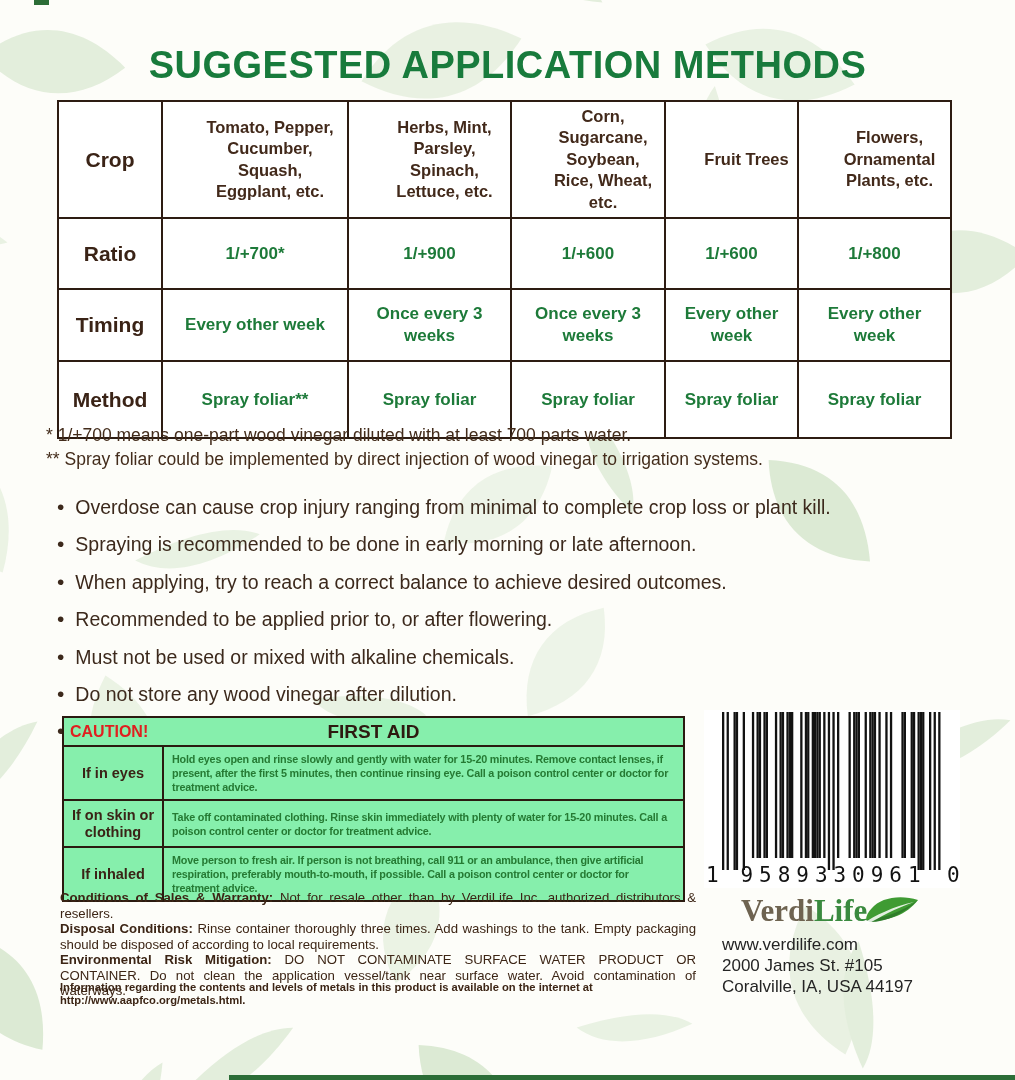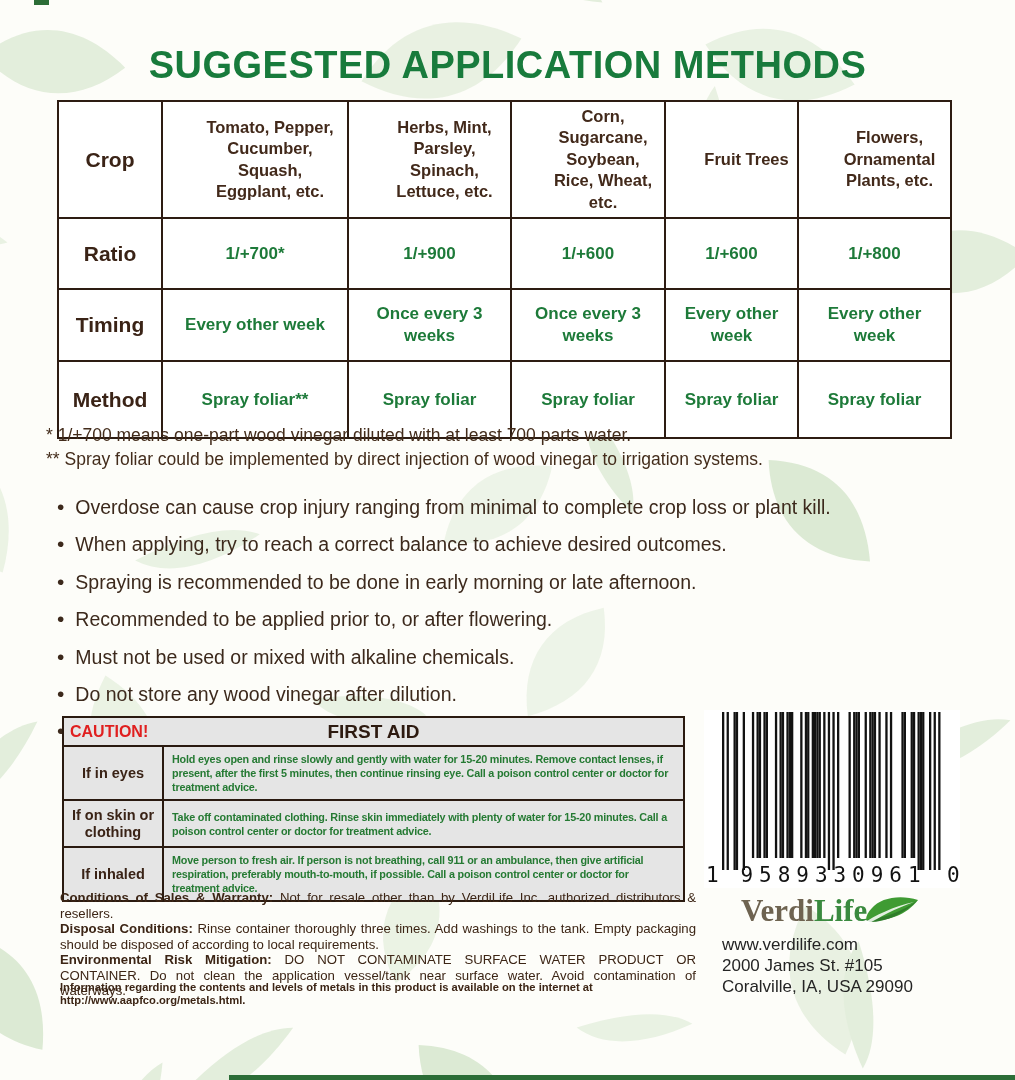--- a/index.html
+++ b/index.html
@@ -25,21 +25,21 @@
   .r-timing { height:72px; }
   .r-method { height:77px; }
 
   .footnotes { position:absolute; left:46px; top:423px; font-size:17.5px; color:#432c1b; line-height:1.38; }
 
   .bullet-list { position:absolute; left:57px; top:492px; list-style:none; }
   .bullet-list li { font-size:19.5px; color:#3c291c; margin-bottom:8px; line-height:1.4; }
   .bullet-list li::before { content:"\2022"; font-size:21px; margin-right:11px; color:#3c291c; }
 
   
-  .firstaid { position:absolute; left:62px; top:716px; width:623px; border:2.5px solid #2a1a10; background:#e5e5e5; }
+  .firstaid { position:absolute; left:62px; top:716px; width:623px; border:2.5px solid #2a1a10; background:#86efac; }
   .fa-header { display:flex; align-items:center; height:29px; border-bottom:2.5px solid #2a1a10; position:relative; }
   .fa-caution { position:absolute; left:6px; color:#e01f1f; font-weight:bold; font-size:16px; }
   .fa-title { width:100%; text-align:center; font-weight:bold; font-size:19px; color:#2d1a10; }
   .fa-row { display:flex; border-bottom:2.5px solid #2a1a10; }
   .fa-row:last-child { border-bottom:none; }
   .fa-label { width:100px; flex:0 0 100px; border-right:2.5px solid #2a1a10;
     display:flex; align-items:center; justify-content:center; text-align:center;
     font-weight:bold; font-size:14.5px; color:#3a2316; line-height:1.15; padding:3px; }
   .fa-text { flex:1; padding:5px 8px; font-weight:bold; font-size:10.8px; letter-spacing:-.2px;
     color:#257a33; line-height:1.3; display:flex; align-items:center; }
@@ -160,22 +160,22 @@
     </tbody>
       </table>
 
     <div class="footnotes">
       <div>* 1/+700 means one-part wood vinegar diluted with at least 700 parts water.</div>
       <div>** Spray foliar could be implemented by direct injection of wood vinegar to irrigation systems.</div>
     </div>
 
     <ul class="bullet-list">
       <li>Overdose can cause crop injury ranging from minimal to complete crop loss or plant kill.</li>
+      <li>Spraying is recommended to be done in early morning or late afternoon.</li>
       <li>When applying, try to reach a correct balance to achieve desired outcomes.</li>
-      <li>Spraying is recommended to be done in early morning or late afternoon.</li>
       <li>Recommended to be applied prior to, or after flowering.</li>
       <li>Must not be used or mixed with alkaline chemicals.</li>
       <li>Do not store any wood vinegar after dilution.</li>
       <li>Store in a cool and dry place.</li>
     </ul>
 
     <div class="firstaid">
       <div class="fa-header">
         <span class="fa-caution">CAUTION!</span>
         <span class="fa-title">FIRST AID</span>
@@ -268,19 +268,19 @@
 
     <svg class="brand-leaf" width="58" height="34" viewBox="0 0 58 34">
       <path d="M2,28 C18,30 40,26 54,8 C36,2 16,6 8,16 C4,20 2,24 2,28 Z" fill="#3f9b33"></path>
       <path d="M2,28 C20,26 38,20 54,8 C40,22 22,30 6,30 Z" fill="#2f7d2b"></path>
       <path d="M0,31 C10,24 30,14 50,10 C32,16 14,26 4,32 Z" fill="#ffffff" opacity=".85"></path>
     </svg>
 
     <div class="address">
       <div>www.verdilife.com</div>
       <div>2000 James St. #105</div>
-      <div>Coralville, IA, USA 29090</div>
+      <div>Coralville, IA, USA 44197</div>
     </div>
 
     <div class="edge-mark-bottom"></div>
 
   </div>
 </div>
 
 </body></html>

